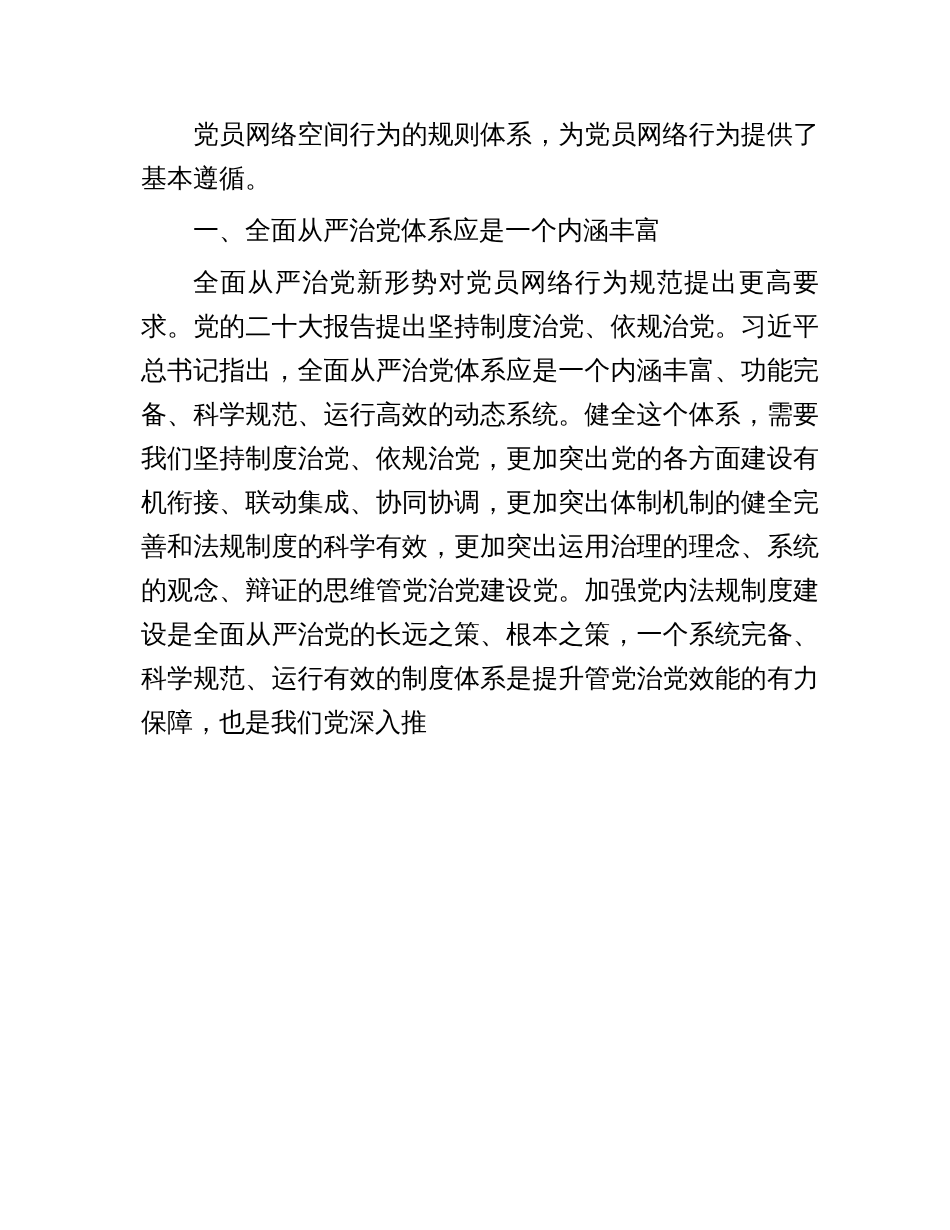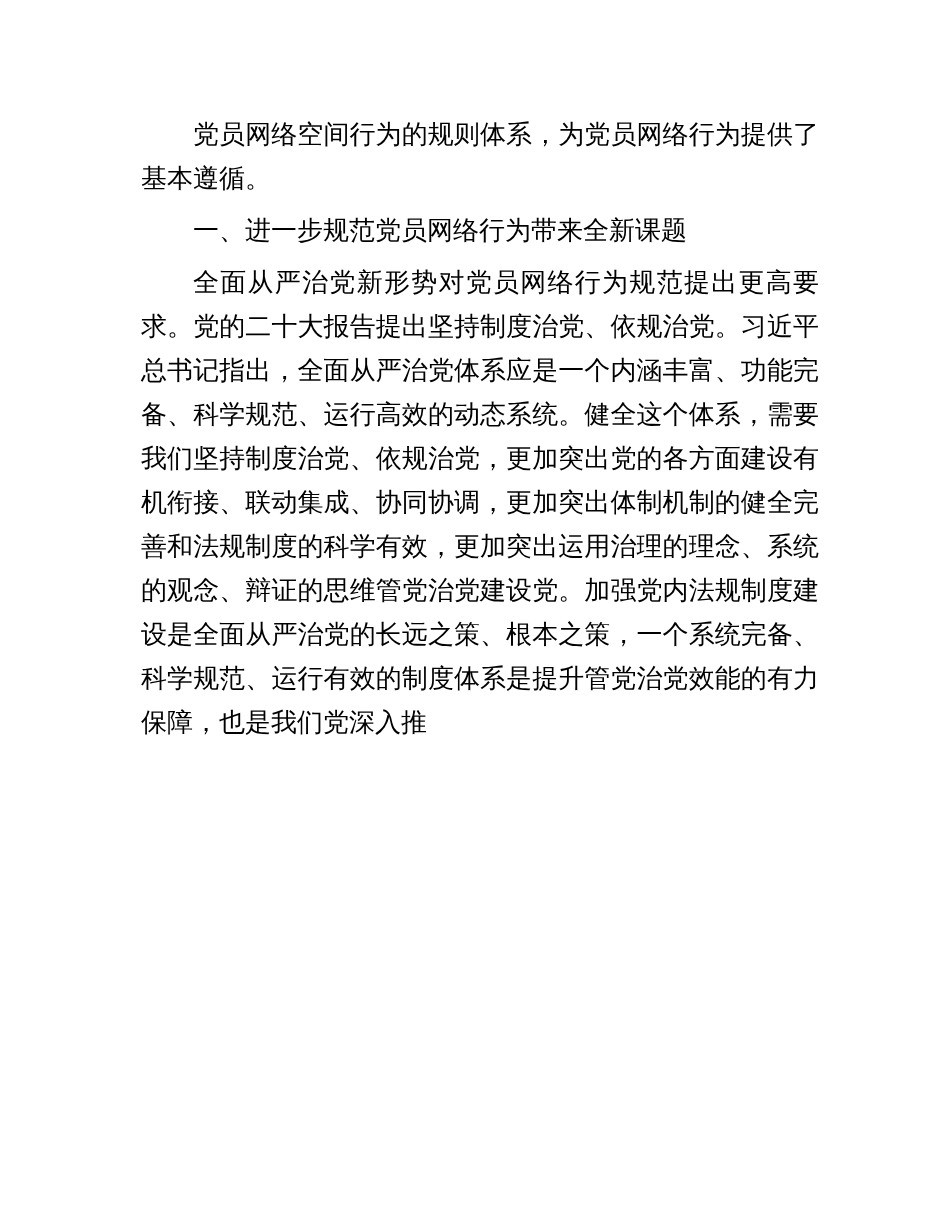--- a/index.html
+++ b/index.html
@@ -30,15 +30,15 @@
     text-indent: 2em;
     word-break: normal;
     line-break: strict;
   }
 </style>
 </head>
 <body>
 
 <div class="page">
   <p>党员网络空间行为的规则体系，为党员网络行为提供了基本遵循。</p>
-  <p>一、进一步规范党员网络行为带来全新课题</p>
+  <p>一、全面从严治党体系应是一个内涵丰富</p>
   <p>全面从严治党新形势对党员网络行为规范提出更高要求。党的二十大报告提出坚持制度治党、依规治党。习近平总书记指出，全面从严治党体系应是一个内涵丰富、功能完备、科学规范、运行高效的动态系统。健全这个体系，需要我们坚持制度治党、依规治党，更加突出党的各方面建设有机衔接、联动集成、协同协调，更加突出体制机制的健全完善和法规制度的科学有效，更加突出运用治理的理念、系统的观念、辩证的思维管党治党建设党。加强党内法规制度建设是全面从严治党的长远之策、根本之策，一个系统完备、科学规范、运行有效的制度体系是提升管党治党效能的有力保障，也是我们党深入推</p>
 </div>
 
 </body></html>

